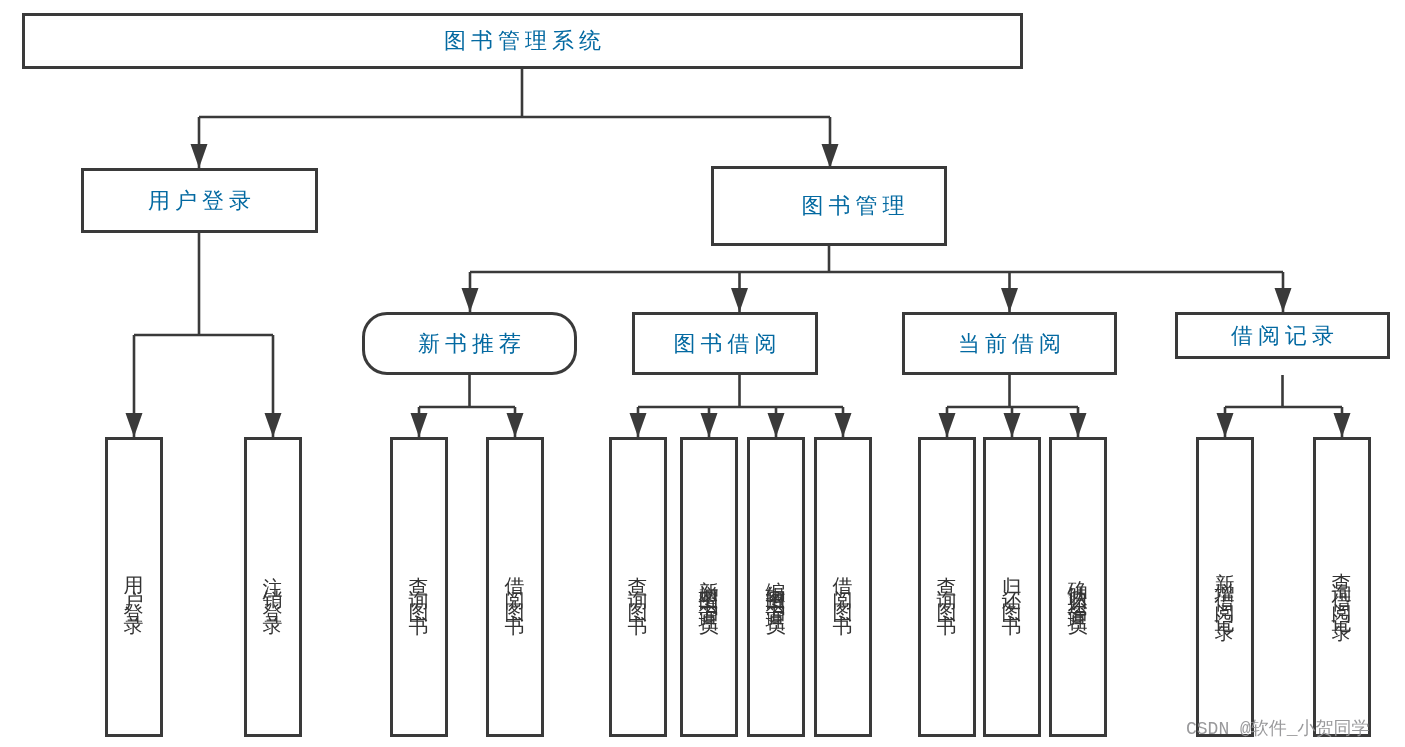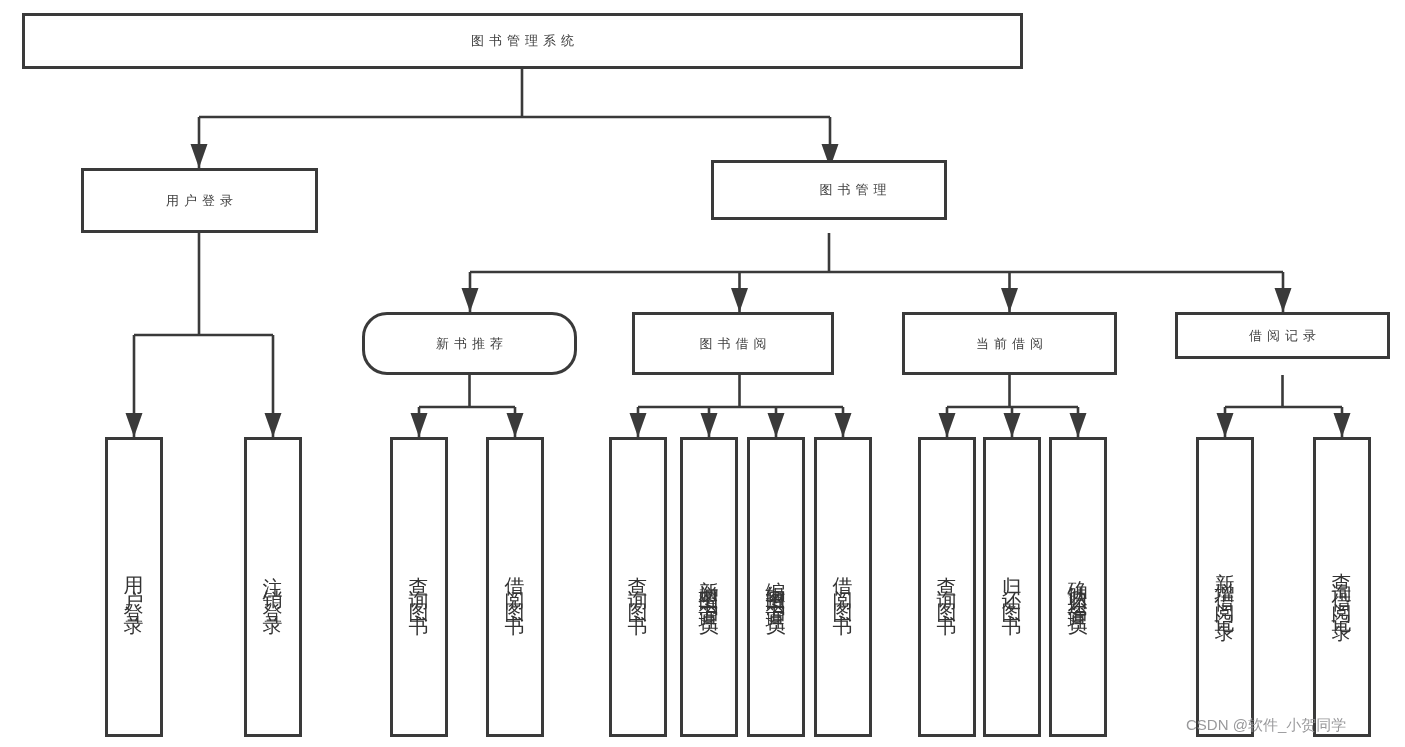--- a/index.html
+++ b/index.html
@@ -27,23 +27,23 @@
   .hnode {
     position: absolute;
     box-sizing: border-box;
     background: #ffffff;
     border: 3px solid #3a3a3a;
     display: flex;
     align-items: center;
     justify-content: center;
   }
   .hnode span {
-    font-size: 13px;
+    font-size: 22px;
     letter-spacing: 5px;
-    color: #404040;
+    color: #0369a1;
     white-space: nowrap;
     text-indent: 5px;
   }
   .vnode {
     position: absolute;
     top: 437px;
     width: 58px;
     height: 300px;
     box-sizing: border-box;
     background: #ffffff;
@@ -61,24 +61,25 @@
     white-space: nowrap;
   }
   .sp-lg span { letter-spacing: 13px; }
   .sp-md span { letter-spacing: 10px; }
   .sp-sm span { letter-spacing: 5px; }
   .watermark {
     position: absolute;
     left: 1186px;
     top: 716px;
     width: 215px;
-    font-size: 15px;
+    font-size: 18px;
     color: rgba(148, 148, 150, 0.95);
     white-space: nowrap;
     z-index: 5;
+    font-family: Liberation Mono, monospace;
   }
 </style>
 </head>
 <body>
 
 <div class="stage">
 
   <svg class="connectors" viewBox="0 0 1405 747" xmlns="http://www.w3.org/2000/svg">
 
     <line x1="522" y1="69" x2="522" y2="117"></line>
@@ -141,28 +142,28 @@
     <polygon points="1342,437 1333.5,413 1350.5,413"></polygon>
   </svg>
 
   <div class="hnode" style="left:22px; top:13px; width:1001px; height:56px;">
     <span>图书管理系统</span>
   </div>
 
   <div class="hnode" style="left:81px; top:168px; width:237px; height:65px;">
     <span>用户登录</span>
   </div>
-  <div class="hnode" style="left:711px; top:160px; width:236px; height:60px;padding-left:48px;">
+  <div class="hnode" style="left:711px; top:166px; width:236px; height:80px;padding-left:48px;">
     <span>图书管理</span>
   </div>
 
   <div class="hnode" style="left:362px; top:312px; width:215px; height:63px;border-radius:25px;">
     <span>新书推荐</span>
   </div>
-  <div class="hnode" style="left:632px; top:312px; width:202px; height:63px;">
+  <div class="hnode" style="left:632px; top:312px; width:186px; height:63px;">
     <span>图书借阅</span>
   </div>
   <div class="hnode" style="left:902px; top:312px; width:215px; height:63px;">
     <span>当前借阅</span>
   </div>
   <div class="hnode" style="left:1175px; top:312px; width:215px; height:47px;">
     <span>借阅记录</span>
   </div>
 
   <div class="vnode sp-lg" style="left:105px;">

